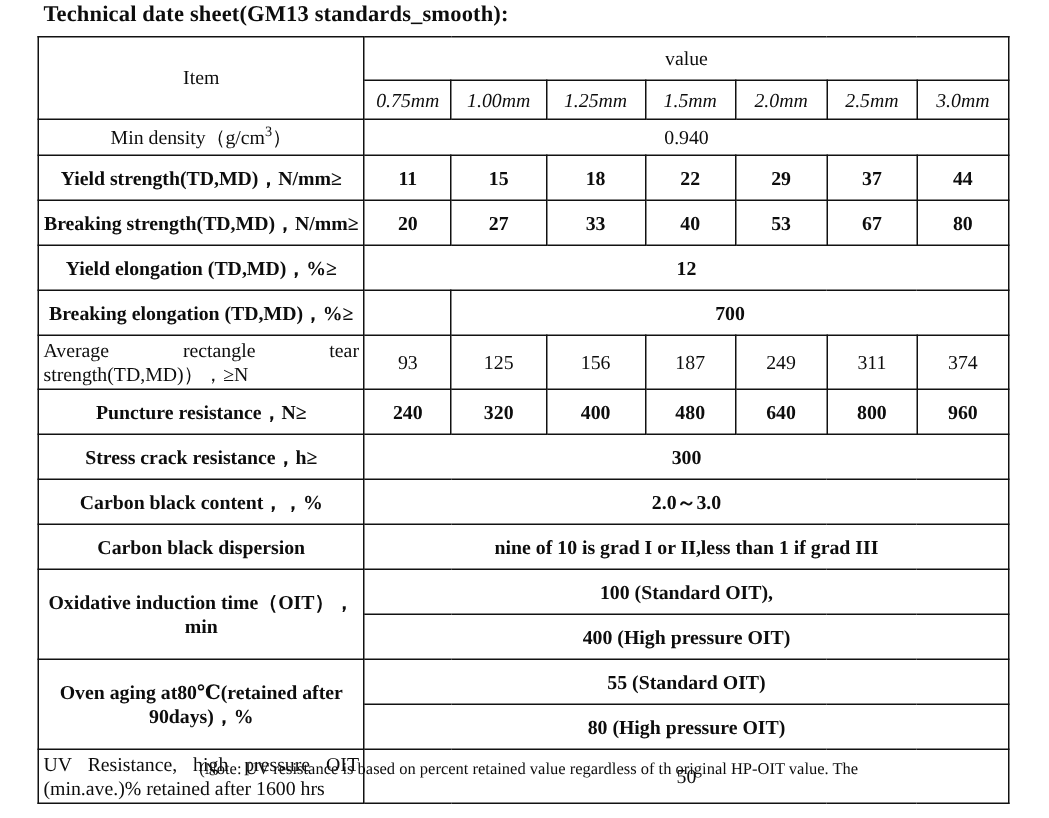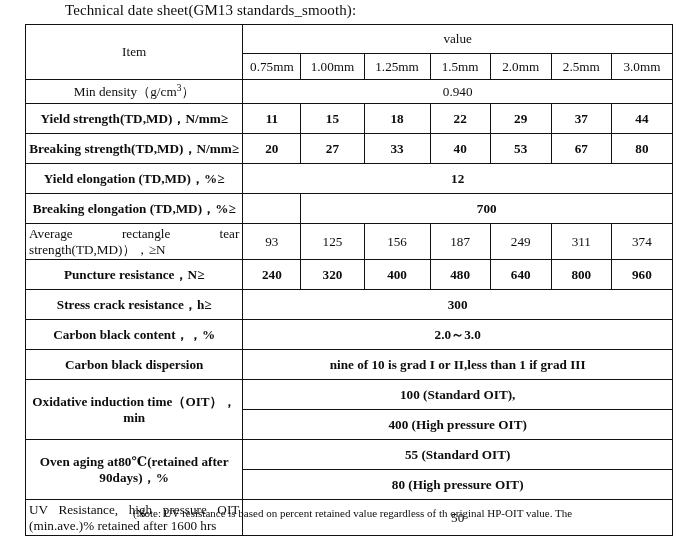--- a/index.html
+++ b/index.html
@@ -18,24 +18,23 @@
   #page {
     position: relative;
     width: 699px;
     height: 545px;
   }
   .doc-title {
     position: absolute;
     left: 29px;
     top: 2px;
     font-size: 15px;
-    font-weight: normal;
+    font-weight: bold;
     letter-spacing: 0.1px;
     white-space: nowrap;
-    margin-left: 36px;
   }
   .table-wrap {
     position: absolute;
     left: 25px;
     top: 24px;
     width: 648px;
   }
   table.ds {
     border-collapse: collapse;
     width: 648px;
@@ -70,20 +69,21 @@
   }
   .hdr-item {
     height: 46px;
   }
   .hdr-value {
     height: 24px;
   }
   .hdr-sz {
     height: 26px;
     font-size: 12.8px;
+    font-style: italic;
   }
   .r-norm { height: 24px; }
   .r-tall { height: 30px; font-weight: bold; }
   .r-two  { height: 29px; }
   sup {
     font-size: 9.5px;
     vertical-align: super;
     line-height: 0;
   }
   .note {

